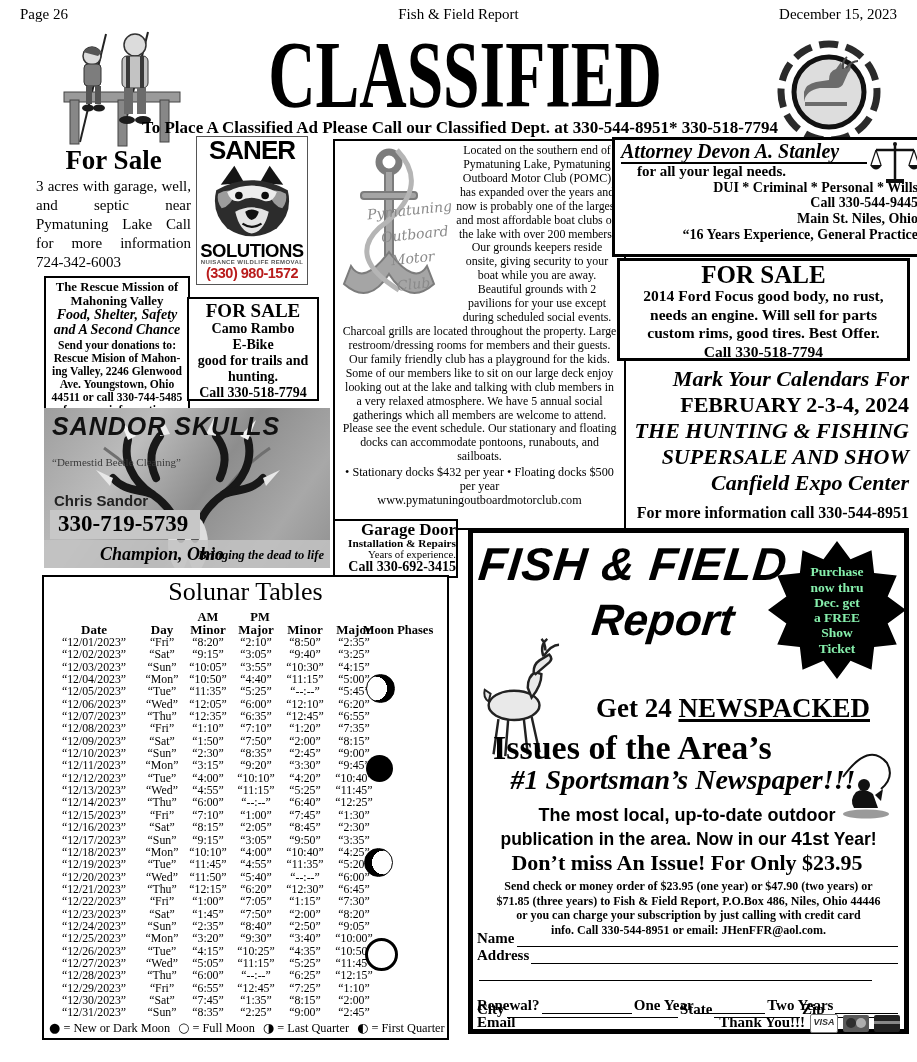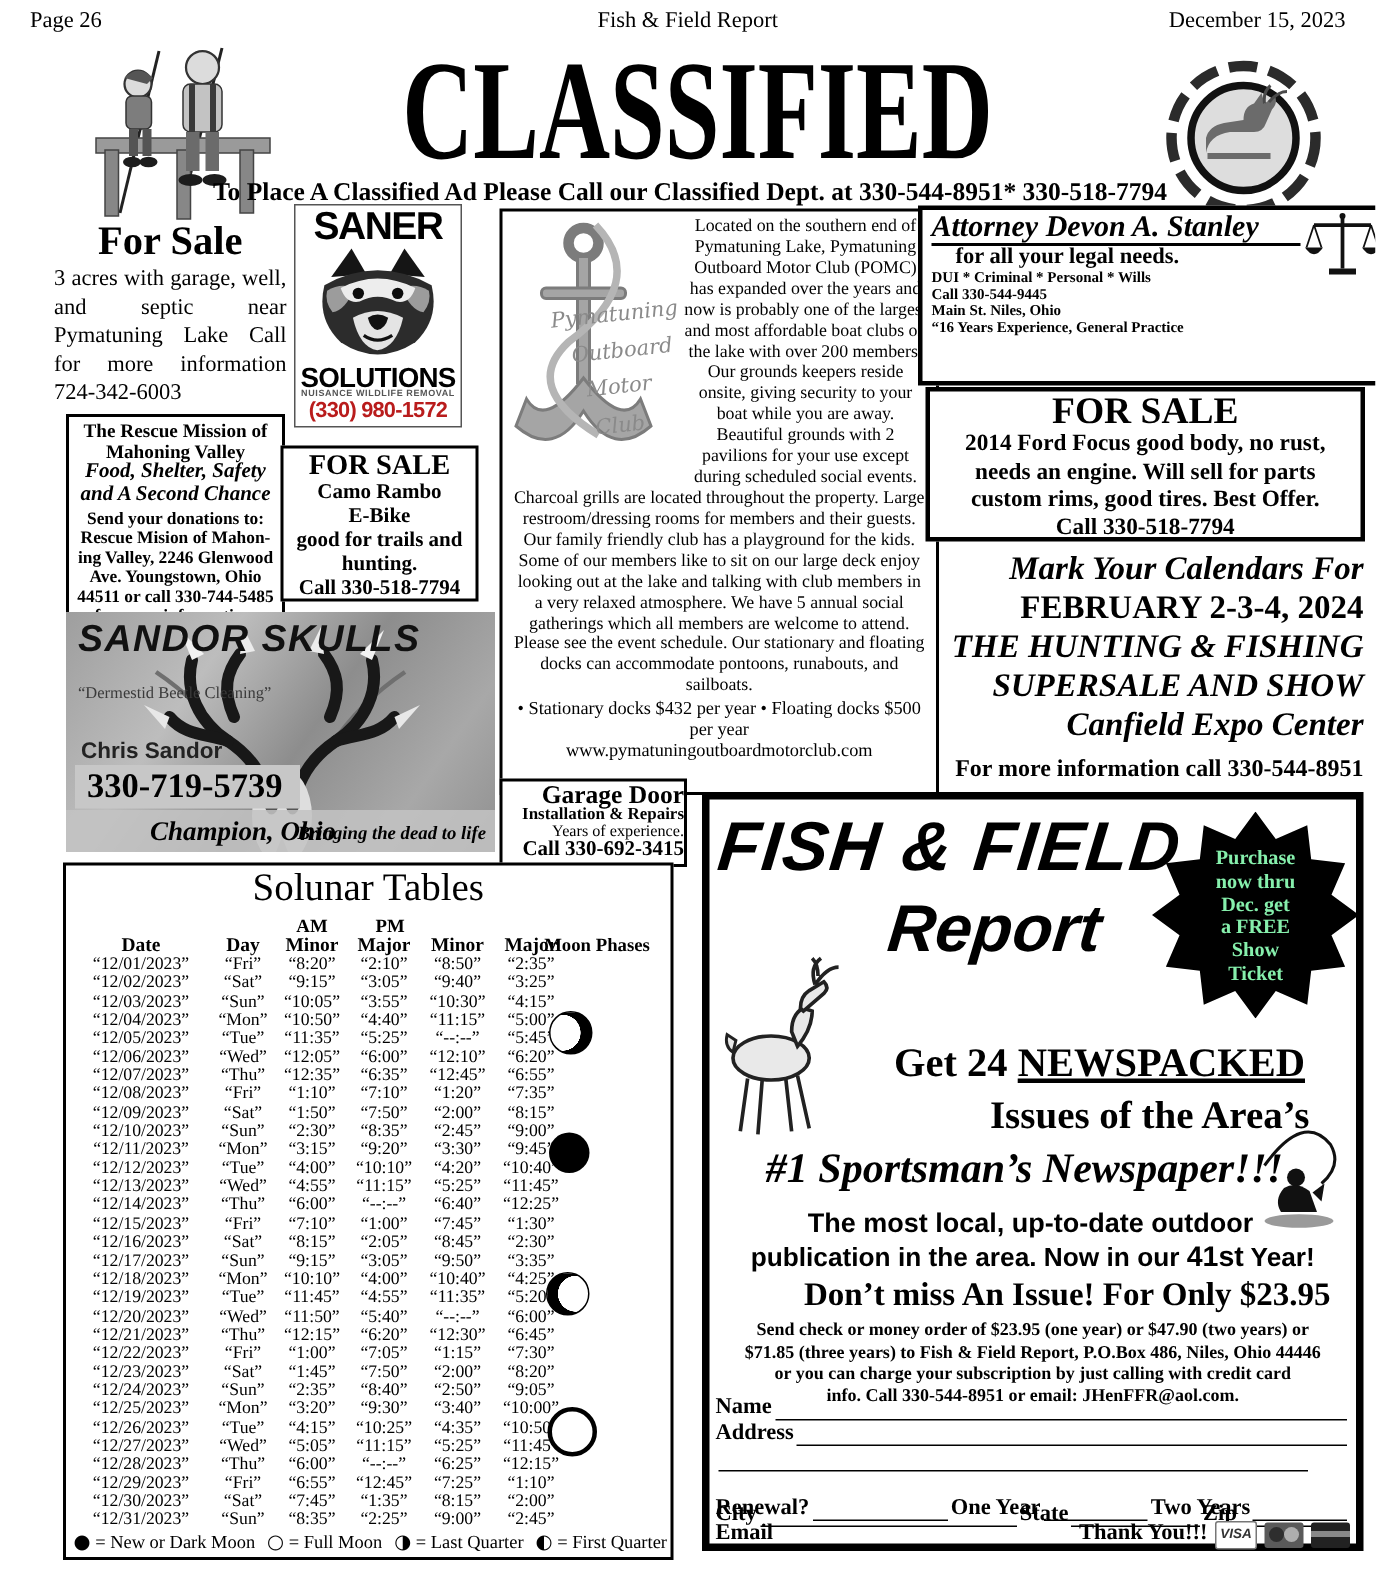--- a/index.html
+++ b/index.html
@@ -72,21 +72,21 @@
   #garage .l1{font-size:17px;font-weight:700;line-height:.95;margin-top:1px;}
   #garage .l2{font-size:11.3px;font-weight:700;line-height:1;}
   #garage .l3{font-size:10.8px;line-height:1;}
   #garage .l4{font-size:14px;font-weight:700;line-height:1;}
 
   
   #attorney{left:612px;top:137px;width:297px;height:112px;border:3px solid #000;padding:1px 6px;}
   #attorney .nm{display:inline-block;font-style:italic;font-weight:700;font-size:20px;
     border-bottom:2.5px solid #000;padding-right:28px;line-height:1.05;}
   #attorney .l1{font-weight:700;font-size:15px;padding-left:16px;line-height:1.05;}
-  #attorney .c{font-weight:700;font-size:10px;text-align:left;line-height:1.12;}
+  #attorney .c{font-weight:700;font-size:14px;text-align:right;line-height:1.12;}
   #att-scales{position:absolute;right:3px;top:1px;}
 
   
   #ford{left:617px;top:258px;width:287px;height:96px;border:3px solid #000;text-align:center;padding-top:1px;}
   #ford .ttl{font-size:25px;font-weight:700;line-height:1;}
   #ford .bdy{font-size:15.5px;font-weight:700;line-height:1.2;}
 
   
   #cal{left:612px;top:366px;width:297px;text-align:right;}
   #cal .a{font-style:italic;font-weight:700;font-size:22px;line-height:1.18;}
@@ -120,29 +120,29 @@
     font-style:italic;font-weight:700;font-size:46px;letter-spacing:1px;transform:skewX(-6deg);}
   #subs .brand2{position:absolute;left:30px;top:62px;width:320px;text-align:center;
     font-family:"Liberation Sans",sans-serif;font-style:italic;font-weight:700;font-size:44px;transform:skewX(-6deg);}
   #star{position:absolute;left:295px;top:8px;width:138px;height:138px;background:#000;
     clip-path:polygon(100% 50%,86.7% 59.8%,93.3% 75%,76.9% 76.9%,75% 93.3%,59.8% 86.7%,50% 100%,40.2% 86.7%,25% 93.3%,23.1% 76.9%,6.7% 75%,13.3% 59.8%,0% 50%,13.3% 40.2%,6.7% 25%,23.1% 23.1%,25% 6.7%,40.2% 13.3%,50% 0%,59.8% 13.3%,75% 6.7%,76.9% 23.1%,93.3% 25%,86.7% 40.2%);}
   #star .badge{position:absolute;inset:18px 16px;display:flex;align-items:center;justify-content:center;
     text-align:center;color:#86efac;font-weight:700;font-size:13.5px;line-height:1.13;}
   #subs-deer{position:absolute;left:0px;top:100px;}
   #get24{position:absolute;left:88px;top:160px;width:344px;text-align:center;font-weight:700;font-size:27px;}
   #get24 .u{text-decoration:underline;text-decoration-thickness:2.5px;}
-  #iss{position:absolute;left:0;top:196px;width:400px;text-align:right;font-weight:700;font-size:26px;}
+  #iss{position:absolute;left:20px;top:196px;width:400px;text-align:left;font-weight:700;font-size:34px;}
   #sport{position:absolute;left:0;top:231px;width:420px;text-align:center;font-style:italic;font-weight:700;font-size:28px;}
   #fisher{position:absolute;left:362px;top:212px;}
   #sub1{position:absolute;left:14px;top:272px;width:400px;text-align:center;
     font-family:"Liberation Sans",sans-serif;font-weight:700;font-size:18px;}
   #sub2{position:absolute;left:2px;top:295px;width:427px;text-align:center;
     font-family:"Liberation Sans",sans-serif;font-weight:700;font-size:17.5px;}
   #sub2 .em{font-size:19px;}
-  #sub3{position:absolute;left:14px;top:317px;width:400px;text-align:right;font-weight:700;font-size:22px;}
+  #sub3{position:absolute;left:14px;top:317px;width:400px;text-align:center;font-weight:700;font-size:22px;}
   #details{position:absolute;left:2px;top:346px;width:427px;text-align:center;font-weight:700;font-size:12px;line-height:1.22;}
   .frow{position:absolute;left:4px;right:4px;display:flex;align-items:flex-end;font-weight:700;font-size:15px;height:16px;}
   .blank{border-bottom:1.5px solid #000;margin:0 2px;align-self:stretch;}
   #f-name{top:398px;} #f-addr{top:415px;} #f-line{top:432px;left:4px;right:30px;}
   #f-city{top:453px;margin-top:16px;} #f-renew{top:465px;} #f-email{top:482px;}
   .card{display:inline-block;width:26px;height:17px;border-radius:2px;margin-left:5px;align-self:center;}
   .card.visa{background:#fff;border:1px solid #777;color:#333;text-align:center;
     font:italic 700 9px/15px "Liberation Sans",sans-serif;}
   .card.mc{background:#5a5a5a;position:relative;}
   .card.mc::before,.card.mc::after{content:"";position:absolute;top:3.5px;width:10px;height:10px;border-radius:50%;}

